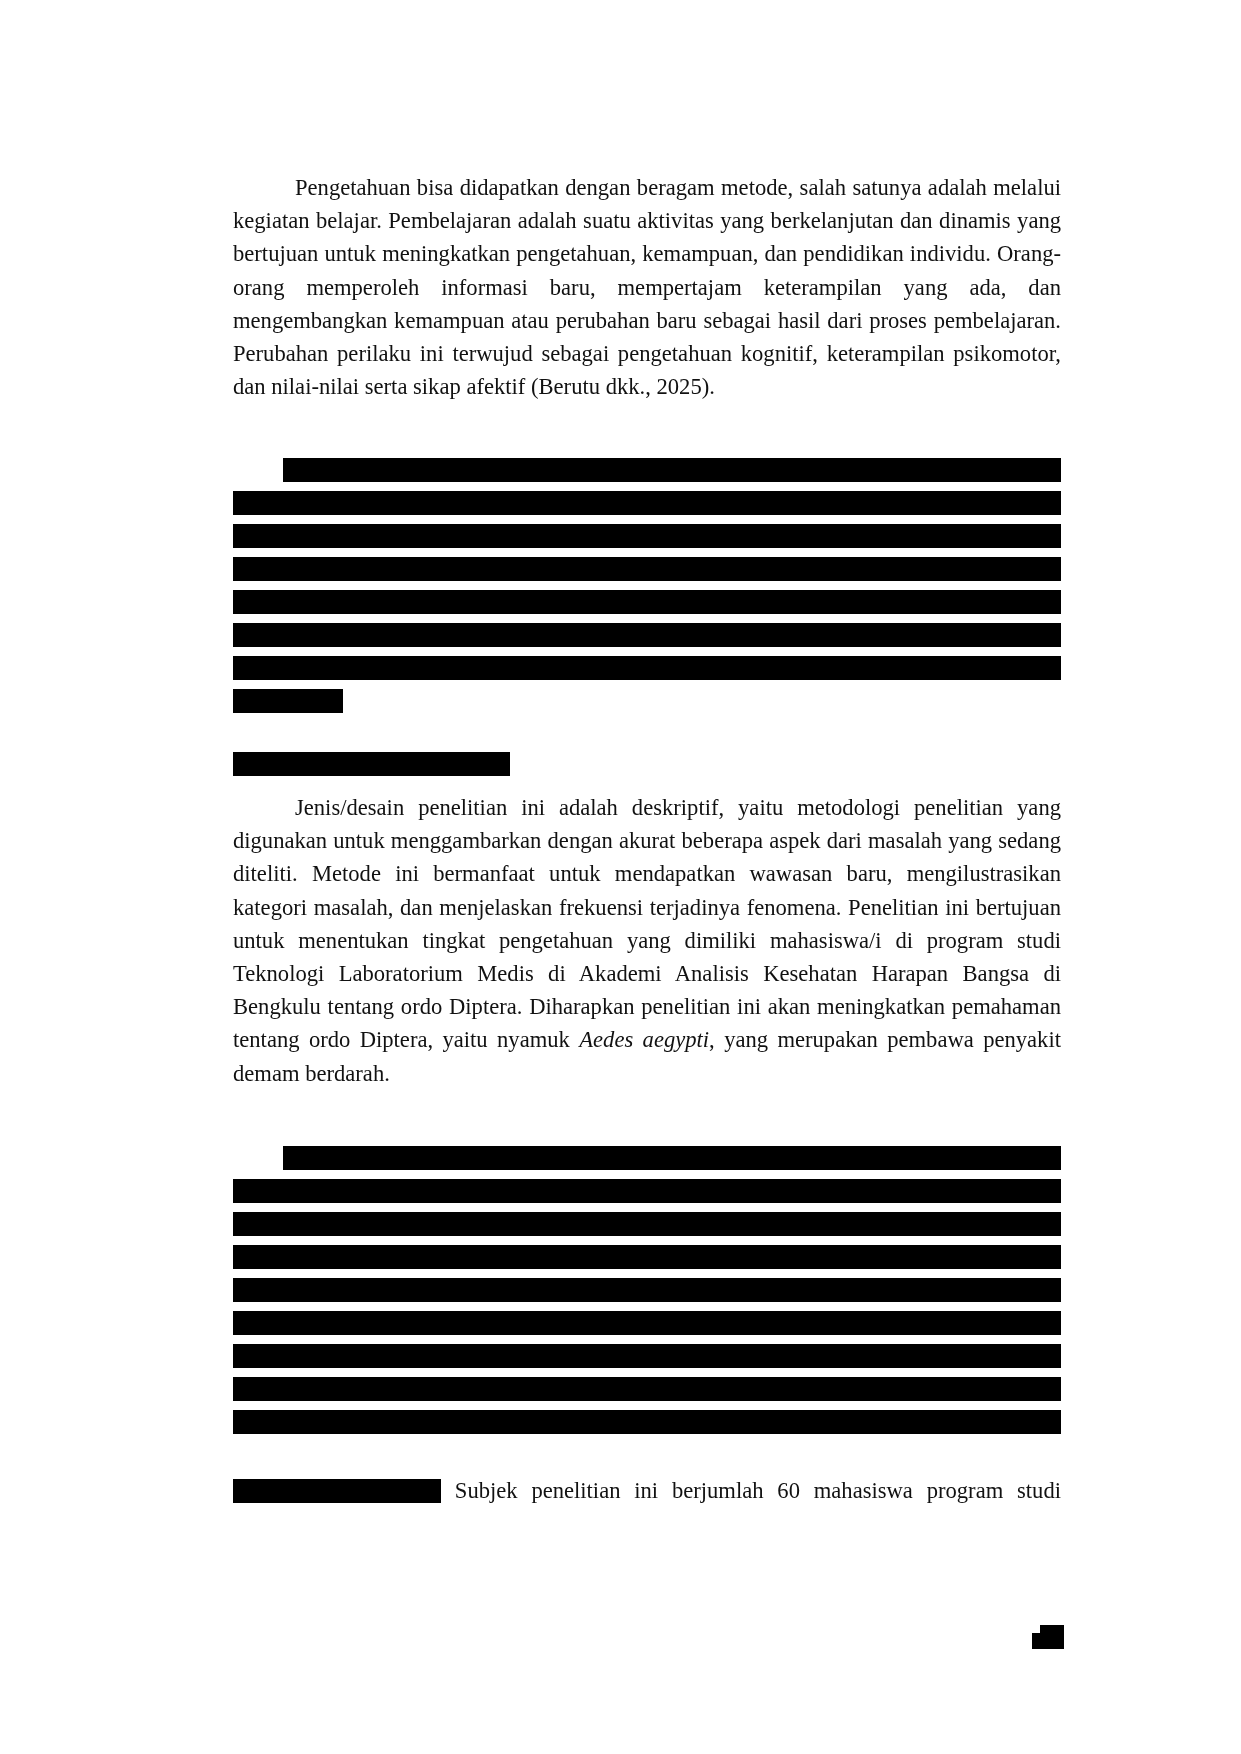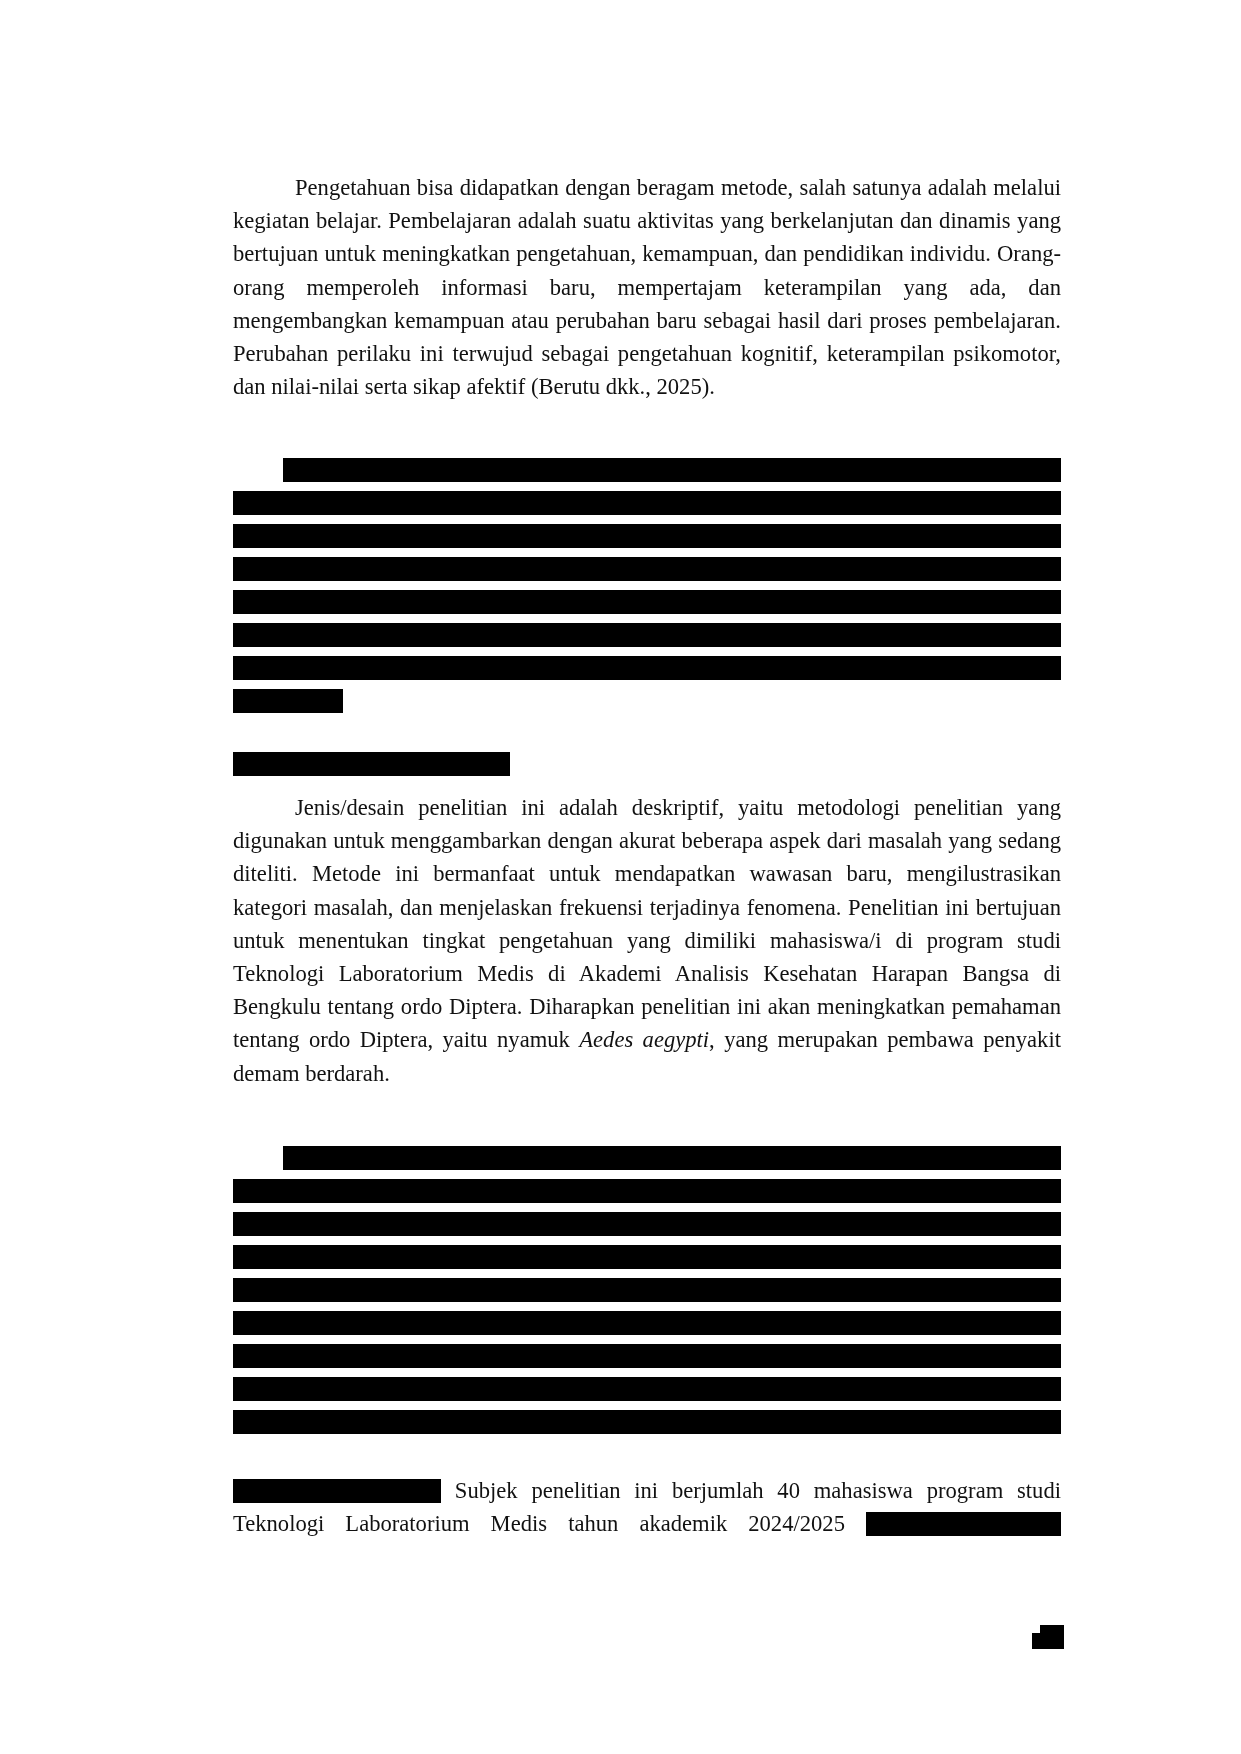--- a/index.html
+++ b/index.html
@@ -66,21 +66,17 @@
     <div class="redact-line" style="left:0; top:99px; width:828px;"></div>
     <div class="redact-line" style="left:0; top:132px; width:828px;"></div>
     <div class="redact-line" style="left:0; top:165px; width:828px;"></div>
     <div class="redact-line" style="left:0; top:198px; width:828px;"></div>
     <div class="redact-line" style="left:0; top:231px; width:828px;"></div>
     <div class="redact-line" style="left:0; top:264px; width:828px;"></div>
   </div>
 
   <div class="text-block" style="top:1474px; text-align:justify; text-align-last:justify;">
     <span class="inline-redact" style="width:208px;"></span>
-    <span>Subjek penelitian ini berjumlah 40 mahasiswa program studi</span>
-  </div>
-  <div class="text-block" style="top:1507px; text-align:justify; text-align-last:justify;">
-    <span>Teknologi Laboratorium Medis tahun akademik 2024/2025</span>
-    <span class="inline-redact" style="width:195px;"></span>
+    <span>Subjek penelitian ini berjumlah 60 mahasiswa program studi</span>
   </div>
 
   <div class="page-number"></div>
 </div>
 
 </body></html>

